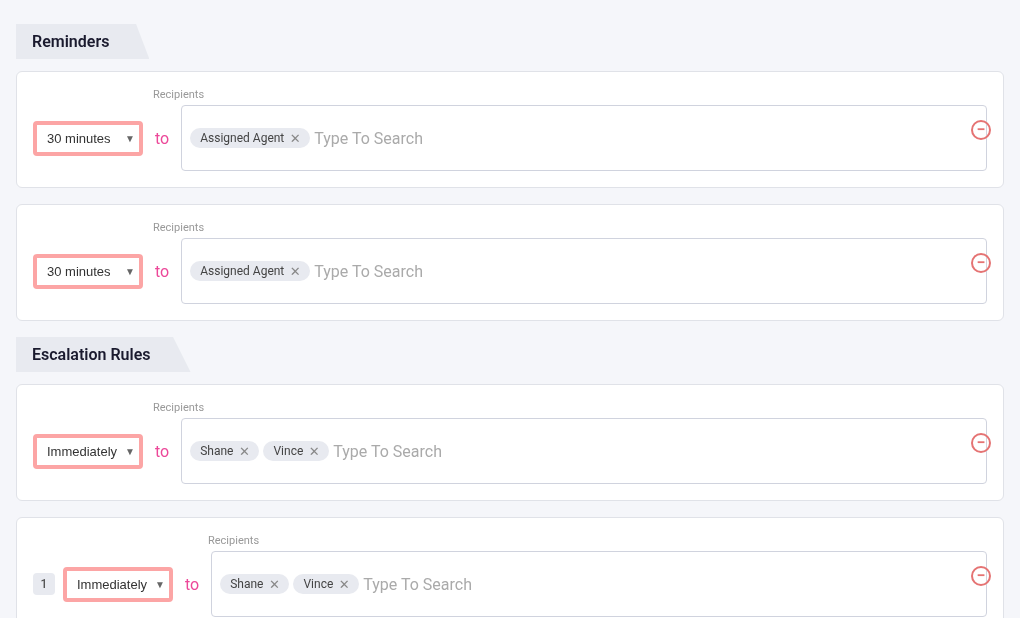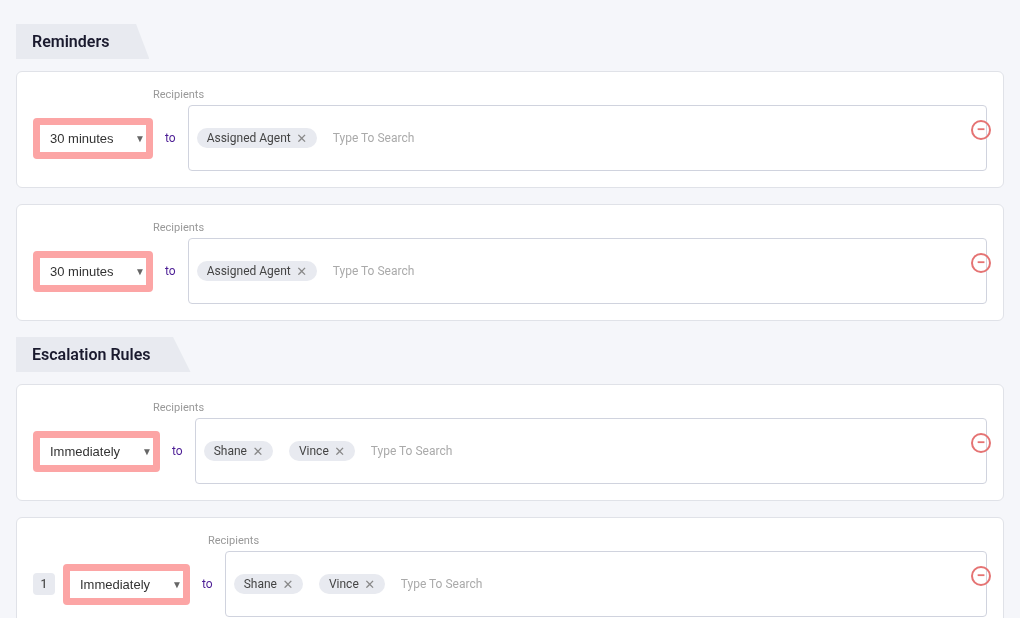--- a/index.html
+++ b/index.html
@@ -59,52 +59,52 @@
 
     .select-wrapper {
       position: relative;
       display: inline-flex;
       align-items: center;
     }
 
     select {
       appearance: none;
       background: #fff;
-      border: 7px solid #fca5a5;
+      border: 4px solid #fca5a5;
       border-radius: 4px;
-      padding: 6px 32px 6px 10px;
+      padding: 6px 20px 6px 10px;
       font-size: 13px;
       color: #333;
       cursor: pointer;
       min-width: 110px;
     }
 
     .select-arrow {
       position: absolute;
       right: 8px;
       pointer-events: none;
       font-size: 10px;
       color: #666;
     }
 
     .to-label {
-      font-size: 12px;
-      color: #4c1d95;
+      font-size: 16px;
+      color: #ec4899;
       padding: 0 4px;
     }
 
     .recipients-field {
       flex: 1;
       border: 1px solid #d0d3de;
       border-radius: 4px;
       padding: 22px 8px;
       display: flex;
       align-items: center;
       flex-wrap: wrap;
-      gap: 16px;
+      gap: 4px;
       min-height: 34px;
       background: #fff;
     }
 
     .tag {
       display: inline-flex;
       align-items: center;
       background: #e8eaf0;
       border-radius: 12px;
       padding: 3px 8px 3px 10px;
@@ -120,21 +120,21 @@
       line-height: 1;
       display: inline-flex;
       align-items: center;
       justify-content: center;
       width: 14px;
       height: 14px;
       border-radius: 50%;
     }
 
     .search-placeholder {
-      font-size: 12px;
+      font-size: 16px;
       color: #aaa;
     }
 
     .remove-btn {
       position: absolute;
       right: 12px;
       top: 50%;
       transform: translateY(-50%);
       cursor: pointer;
       color: #e57373;

